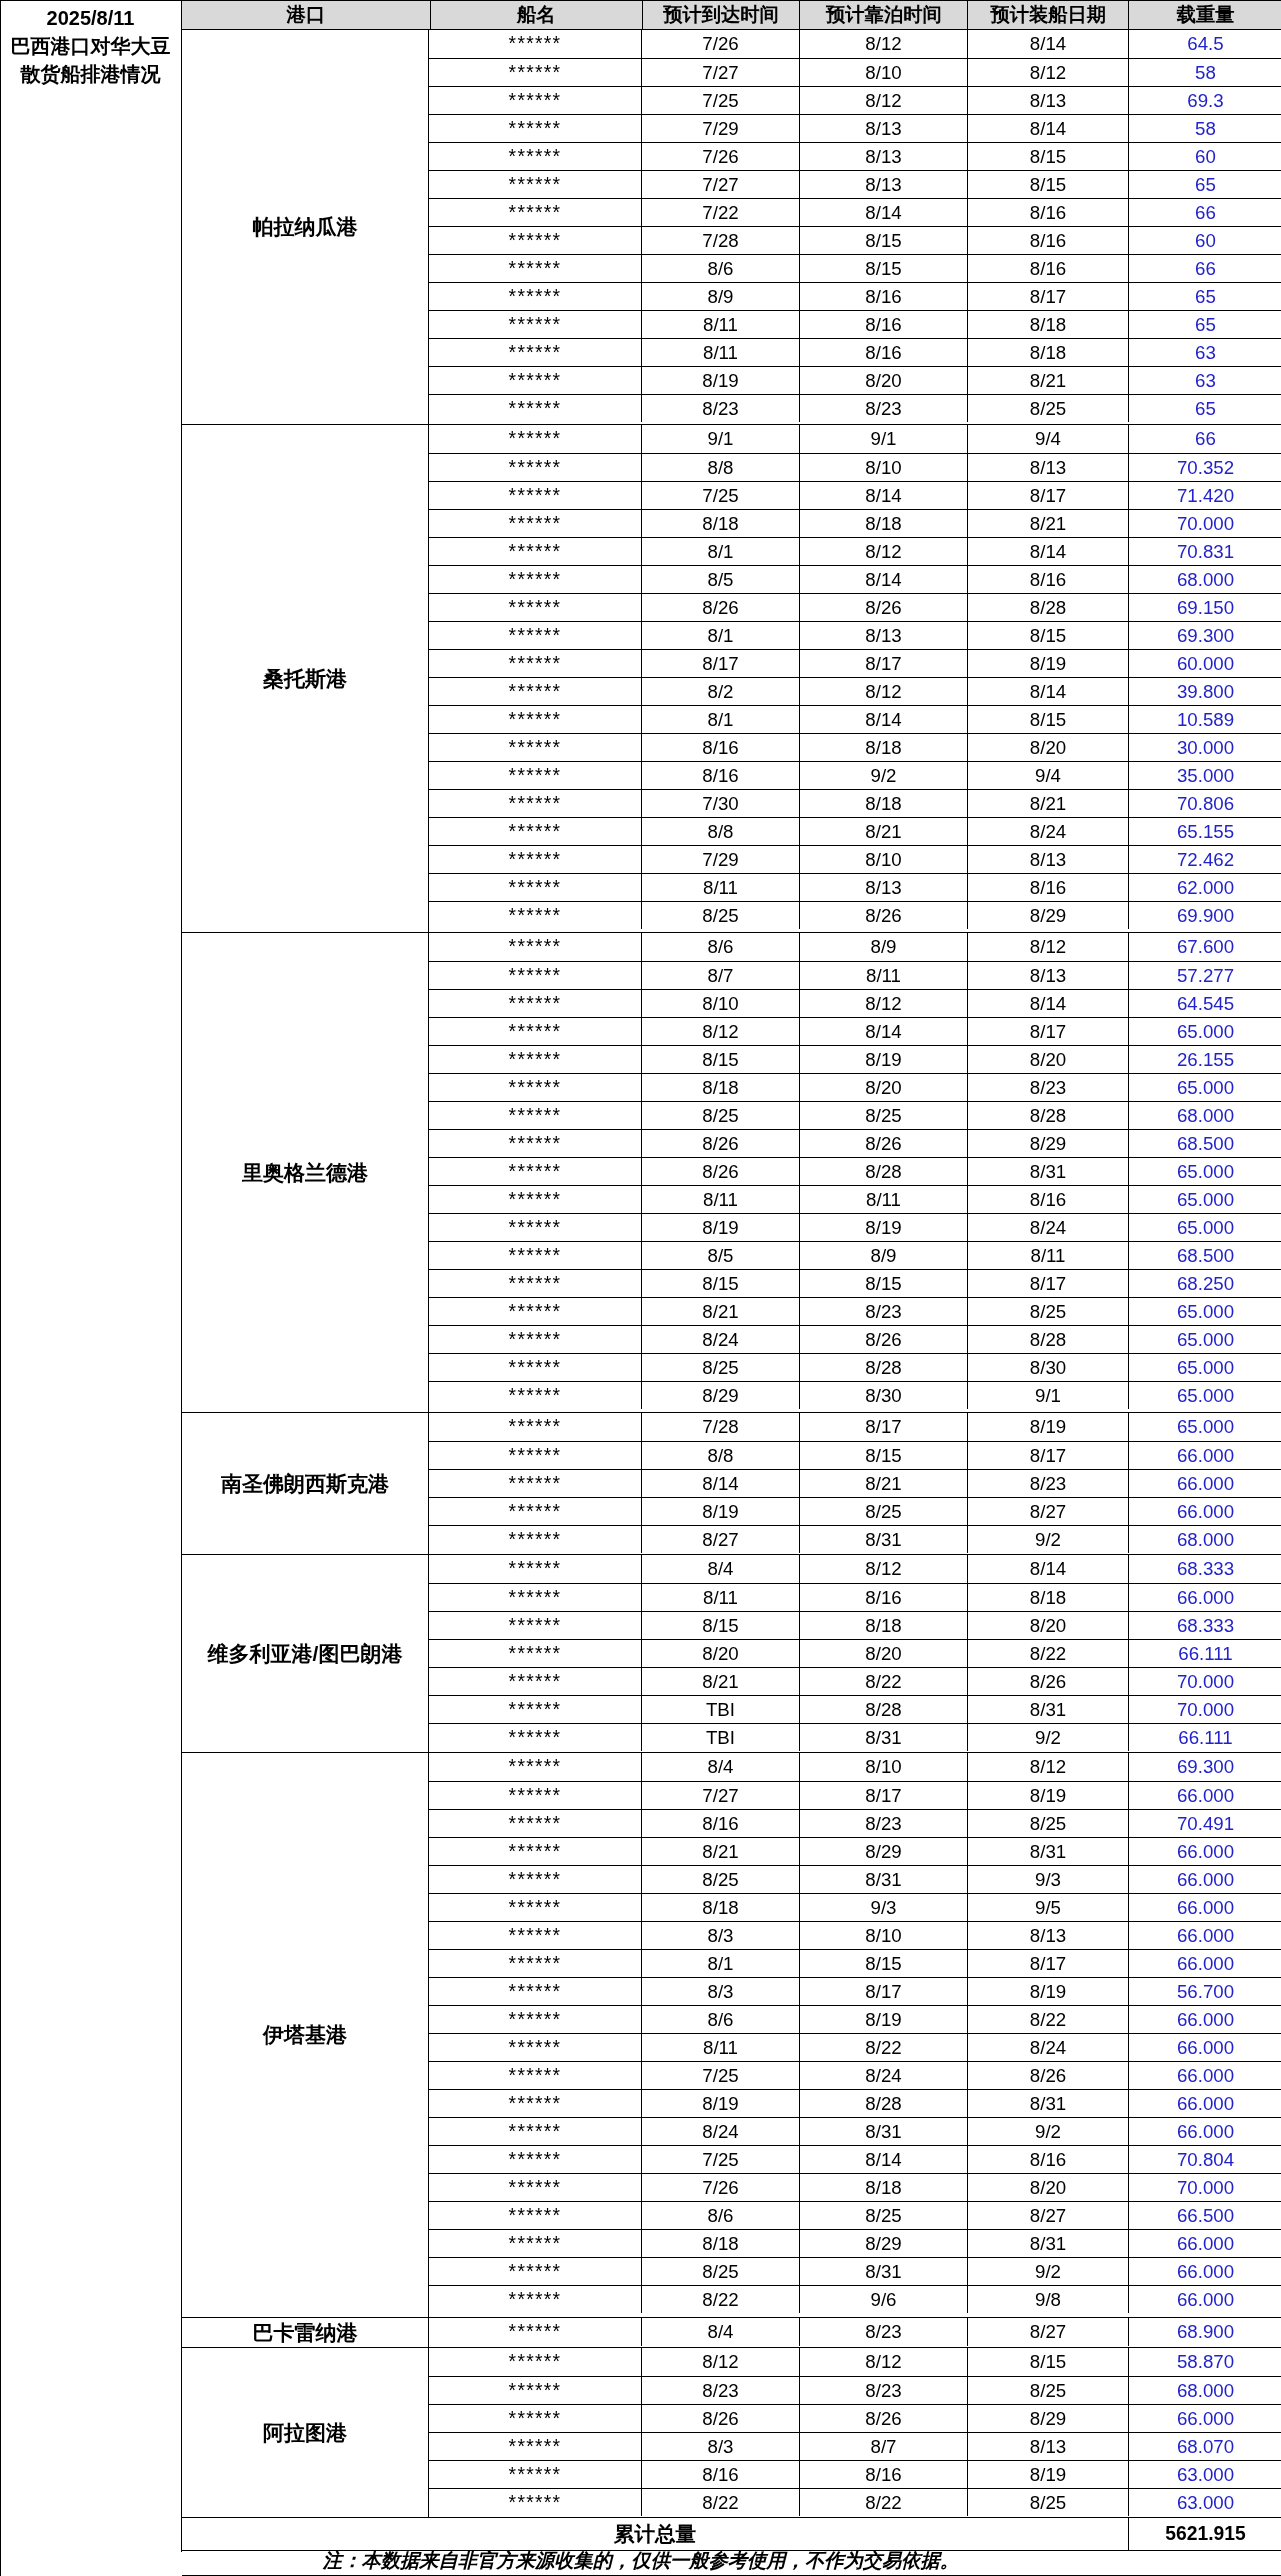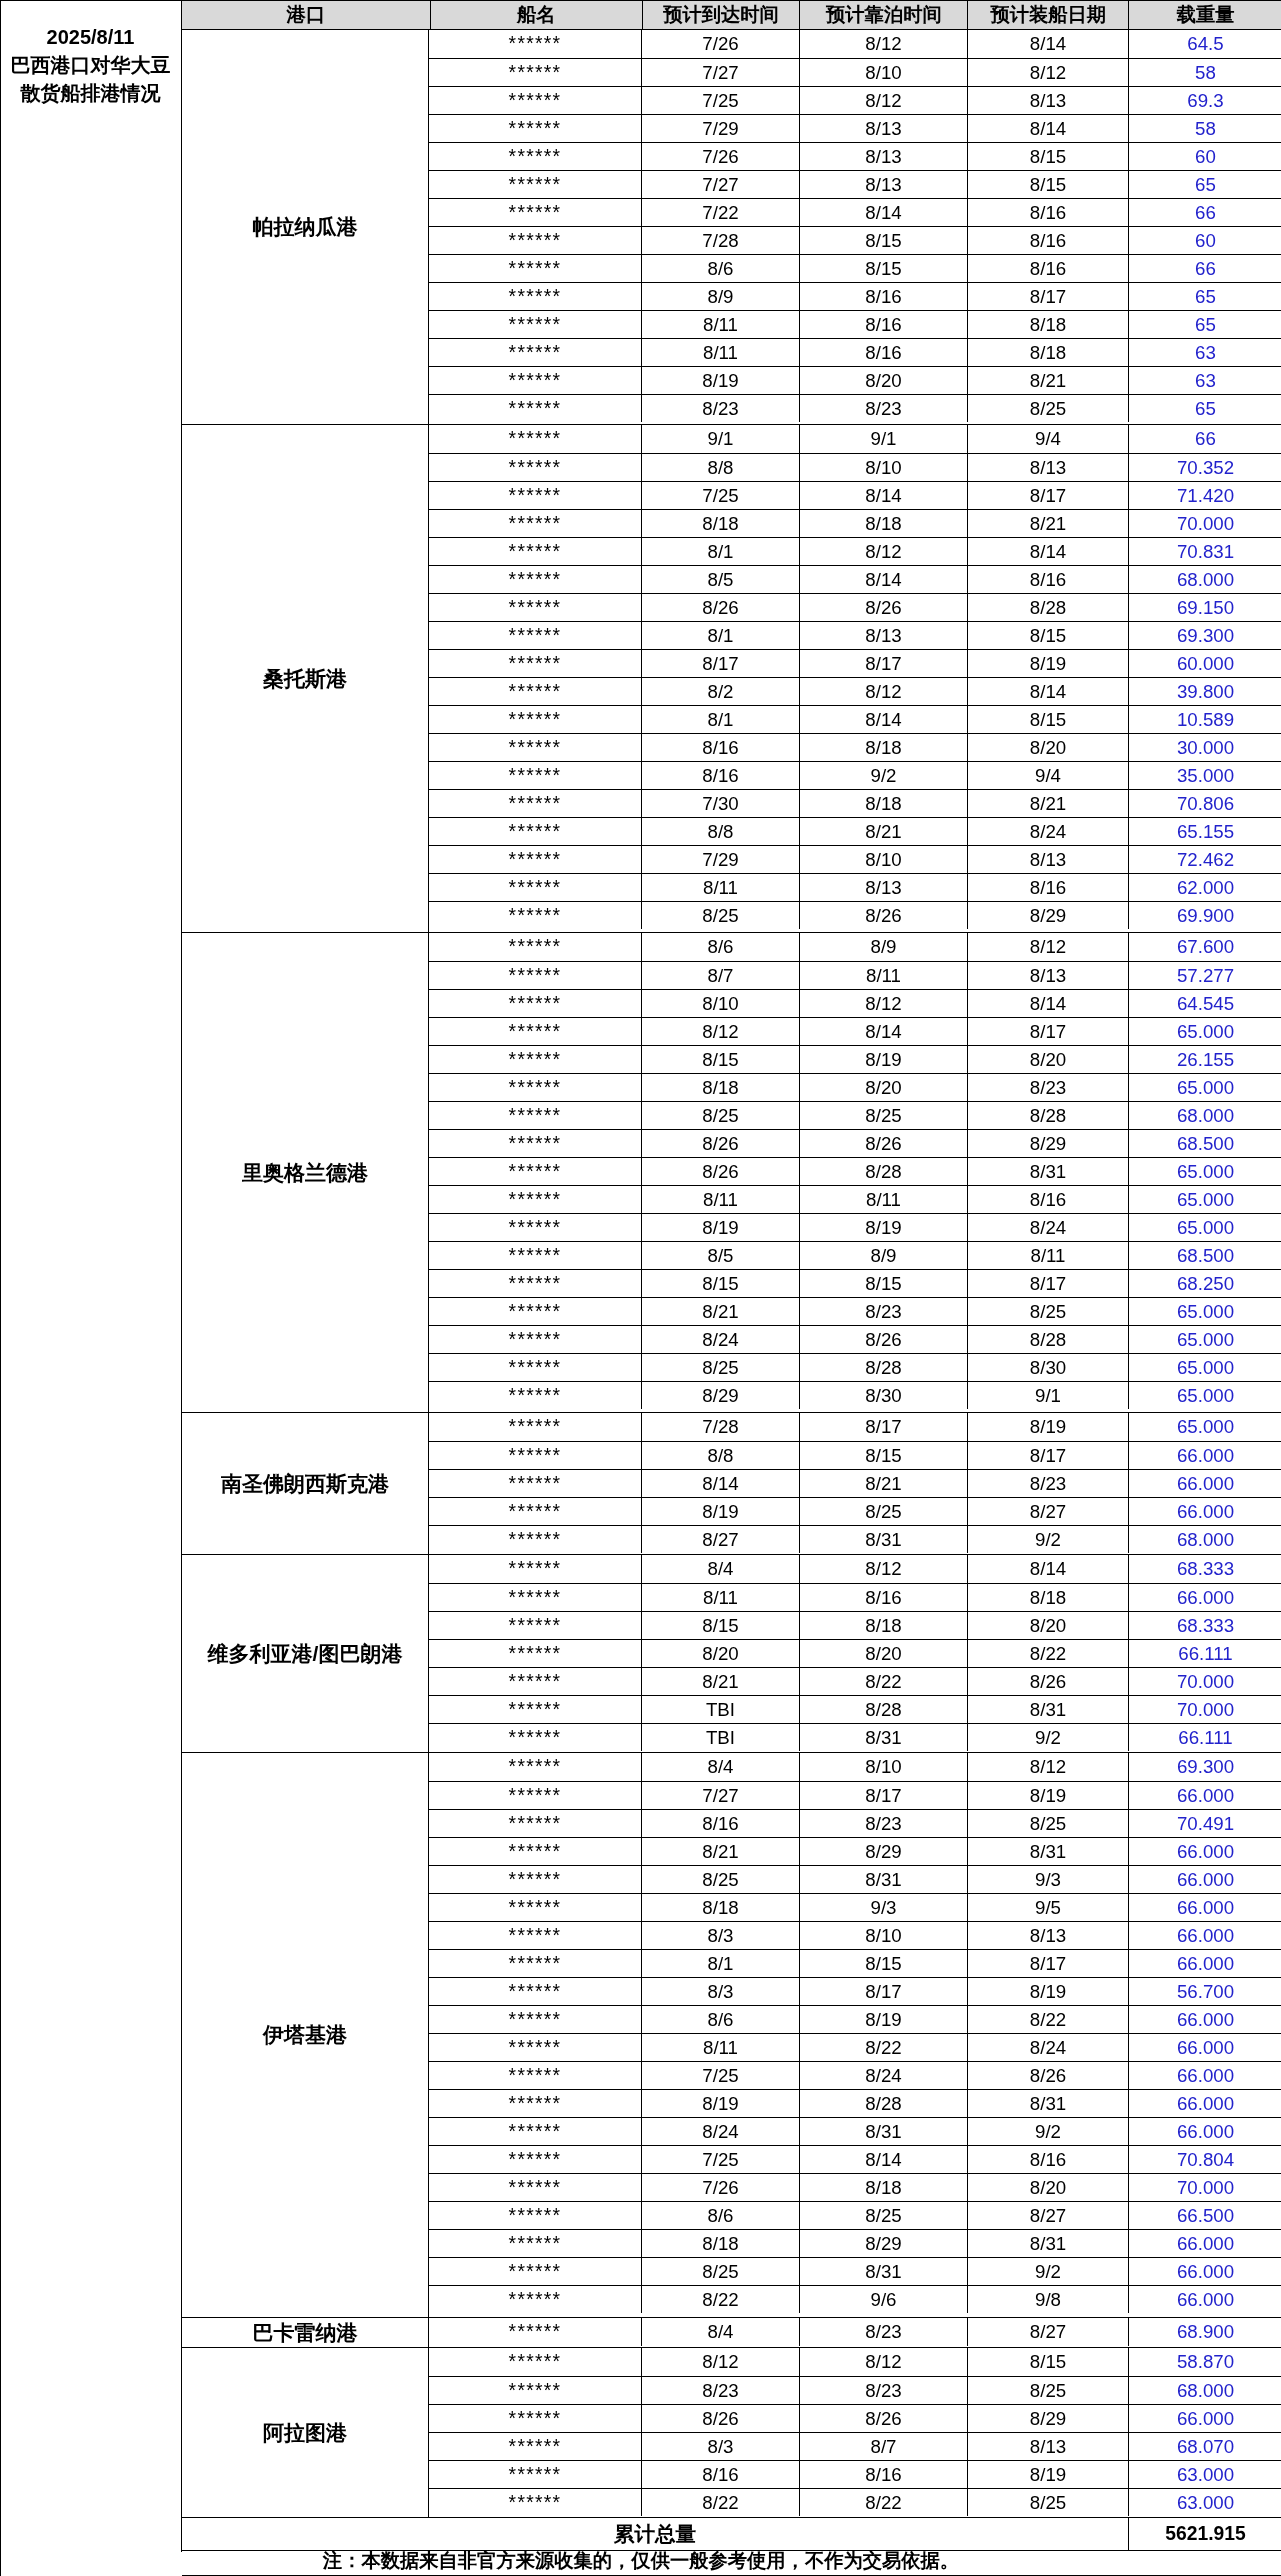--- a/index.html
+++ b/index.html
@@ -11,21 +11,21 @@
   .frame-top{position:absolute;left:0;top:0;width:1282px;height:1.3px;background:#000;}
   .frame-left{position:absolute;left:0;top:0;width:1.3px;height:2576px;background:#000;}
   .frame-right{position:absolute;right:0;top:0;width:1.3px;height:2576px;background:#000;}
   .frame-bottom{position:absolute;left:182px;top:2575px;width:1100px;height:1.3px;background:#000;}
 
   
   .col-a{
     position:absolute;left:0;top:0;width:182px;height:2552px;box-sizing:border-box;
     border-right:0.6px solid #000;background:#fff;
   }
-  .title-block{padding-top:23px;text-align:center;font-weight:bold;font-size:20px;line-height:28px;}
+  .title-block{padding-top:4px;text-align:center;font-weight:bold;font-size:20px;line-height:28px;}
 
   
   .right-region{position:absolute;left:182px;top:0;width:1100px;}
   .hdr-row{display:flex;height:30px;box-sizing:border-box;border-bottom:1.3px solid #000;background:#d9d9d9;}
   .hdr-cell{display:flex;align-items:center;justify-content:center;font-weight:bold;font-size:19.3px;box-sizing:border-box;}
   .hdr-cell + .hdr-cell{border-left:0.6px solid #000;}
 
   .section{display:flex;box-sizing:border-box;}
   .section + .section{border-top:1.3px solid #000;}
   .port-cell{
@@ -56,21 +56,21 @@
     font-weight:bold;font-size:20.6px;
   }
   .total-value{
     width:154px;box-sizing:border-box;border-left:0.6px solid #000;
     display:flex;align-items:center;justify-content:center;font-weight:bold;font-size:19.3px;
   }
 
   .note-row{
     position:absolute;left:0;top:2552px;width:1282px;height:16px;
     display:flex;align-items:center;justify-content:center;
-    font-weight:bold;font-size:19.3px;
+    font-weight:bold;font-size:19.3px;font-style:italic;
   }
 </style>
 </head>
 <body>
 
 <div class="sheet">
 
   <div class="col-a">
     <div class="title-block">
       <div>2025/8/11</div>

